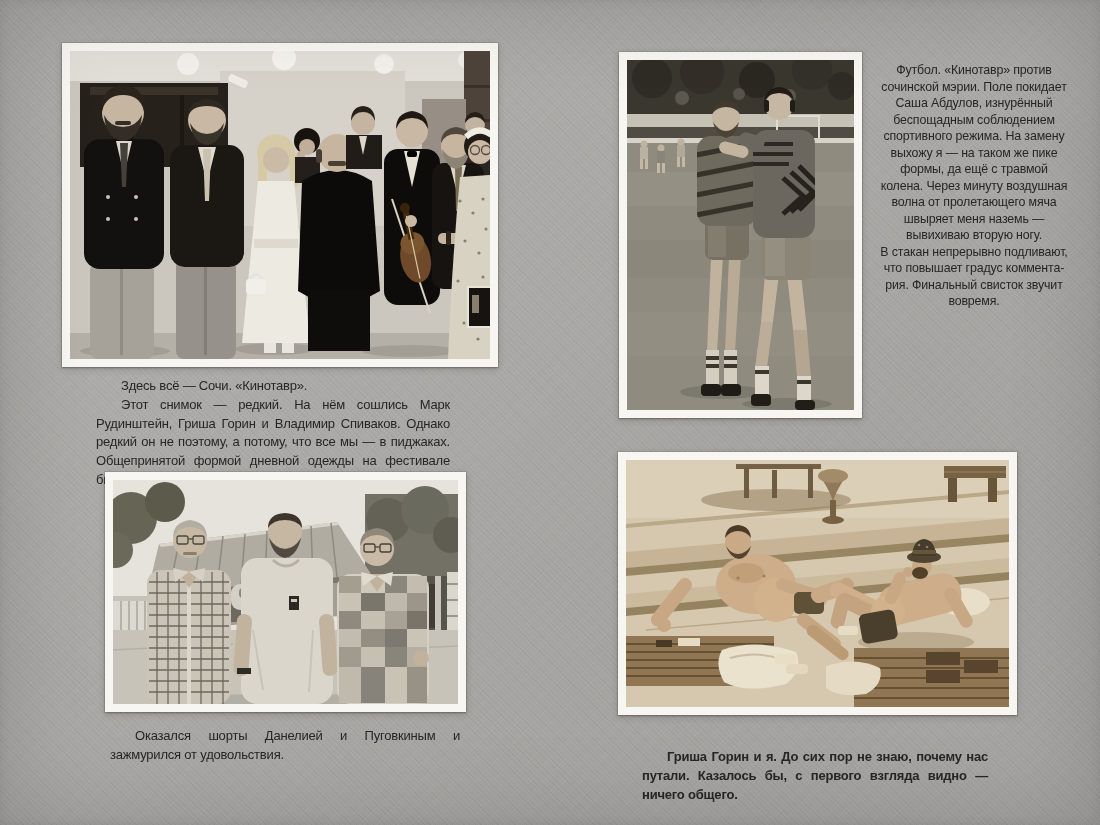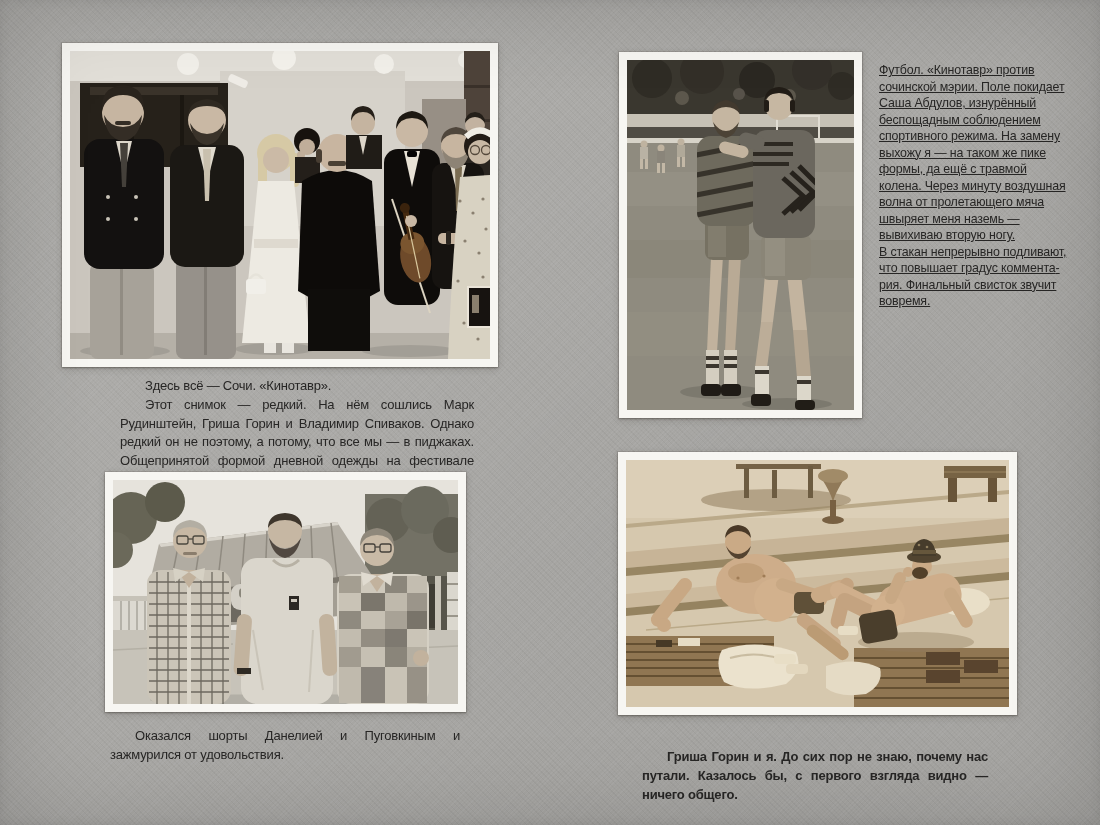--- a/index.html
+++ b/index.html
@@ -22,23 +22,23 @@
   }
   .photo{display:block;width:100%;height:100%;
     box-shadow:inset 0 0 0 1px rgba(60,55,45,.30);}
   .caption{
     position:absolute;color:#272625;text-align:justify;
     font-size:13px;line-height:18.8px;letter-spacing:-.2px;
     hyphens:manual;-webkit-hyphens:manual;
   }
   .caption p{margin:0;text-indent:25px;}
   .column{
-    position:absolute;color:#272625;text-align:left;
+    position:absolute;color:#272625;text-align:center;
     font-size:12.4px;line-height:16.5px;letter-spacing:-.15px;
-    hyphens:manual;text-decoration:underline;-webkit-hyphens:manual;
+    hyphens:manual;-webkit-hyphens:manual;
   }
   .column p{margin:0;text-indent:0;}
 </style>
 </head>
 <body>
 
 <div class="stage">
 
   <div>
 
@@ -162,21 +162,21 @@
             <circle cx="400" cy="248" r="1.6"></circle>
             <circle cx="413" cy="226" r="1.6"></circle>
           <circle cx="394" cy="272" r="1.6"></circle>
             <circle cx="408" cy="288" r="1.6"></circle>
         </g>
         <rect x="398" y="236" width="24" height="40" fill="#171310" stroke="#eae4d8" stroke-width="2"></rect>
         <rect x="402" y="244" width="7" height="18" fill="#8a7f6e"></rect>
       </svg>
     </div>
 
-    <div class="caption" style="left:120px;top:377px;width:354px;">
+    <div class="caption" style="left:96px;top:377px;width:354px;">
       <p>Здесь всё — Сочи. «Кинотавр».</p>
       <p>Этот снимок — редкий. На нём сошлись Марк Рудинштейн, Гриша Горин и Владимир Спиваков. Однако редкий он не поэтому, а потому, что все мы — в пиджаках. Общепринятой формой днев­ной одежды на фестивале были плавки, а вечерней — шорты.</p>
     </div>
 
     <div class="frame" style="left:105px;top:472px;width:361px;height:240px;">
       <svg class="photo" viewBox="0 0 345 224" preserveAspectRatio="none" role="img" aria-label="Трое мужчин летом на улице: слева в клетчатой рубашке и очках, в центре бородатый в светлой футболке, справа в лоскутной рубашке и очках">
         <rect width="345" height="224" fill="#e6e3dc"></rect>
         <rect x="252" y="14" width="93" height="106" fill="#737165"></rect>
         <circle cx="275" cy="40" r="22" fill="#646256"></circle>
         <circle cx="312" cy="30" r="24" fill="#6b6a5e"></circle>

